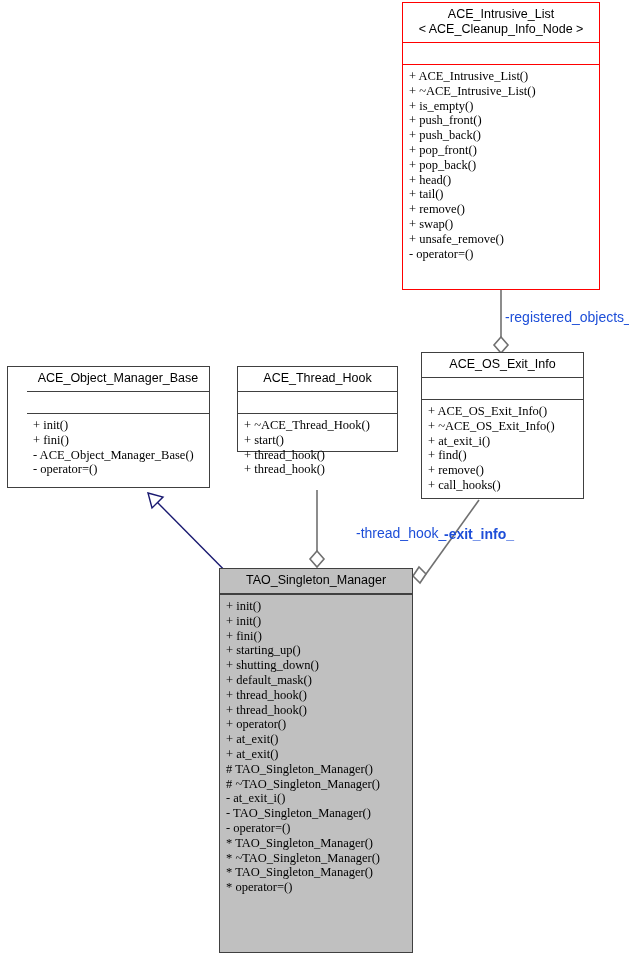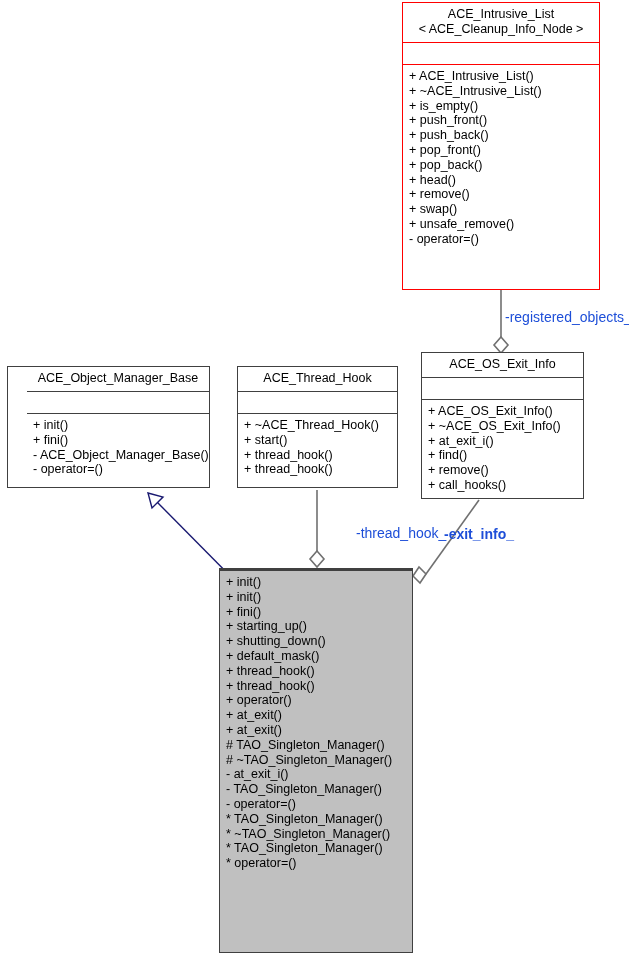--- a/index.html
+++ b/index.html
@@ -42,20 +42,21 @@
     line-height: 0;
   }
   .uml-box.red .box-sep {
     border-top-color: #ff0000;
   }
   .box-section {
     padding: 4px 6px 5px 6px;
     font-size: 12.5px;
     color: #000000;
     line-height: 14.8px;
+    font-family: Liberation Serif, serif;
   }
   .box-section.empty {
     height: 21px;
     padding: 0;
   }
   .member {
     white-space: nowrap;
   }
   .edge-label {
     position: absolute;
@@ -101,20 +102,21 @@
     <div class="box-sep"></div>
     <div class="box-section">
       <div class="member">+ ACE_Intrusive_List()</div>
       <div class="member">+ ~ACE_Intrusive_List()</div>
       <div class="member">+ is_empty()</div>
       <div class="member">+ push_front()</div>
       <div class="member">+ push_back()</div>
       <div class="member">+ pop_front()</div>
       <div class="member">+ pop_back()</div>
       <div class="member">+ head()</div>
+      <div class="member">+ tail()</div>
       <div class="member">+ remove()</div>
       <div class="member">+ swap()</div>
       <div class="member">+ unsafe_remove()</div>
       <div class="member">- operator=()</div>
     </div>
   </div>
 
   <div class="edge-label" style="left:505px; top:310px;">-registered_objects_</div>
 
   <div class="uml-box" style="left:421px; top:352px; width:163px; height:147px;">
@@ -140,36 +142,37 @@
     <div class="box-section empty"></div>
     <div class="box-sep"></div>
     <div class="box-section">
       <div class="member">+ init()</div>
       <div class="member">+ fini()</div>
       <div class="member">- ACE_Object_Manager_Base()</div>
       <div class="member">- operator=()</div>
     </div>
   </div>
 
-  <div class="uml-box" style="left:237px; top:366px; width:161px; height:122px;">
+  <div class="uml-box" style="left:237px; top:366px; width:161px; height:86px;">
     <div class="box-title">ACE_Thread_Hook</div>
     <div class="box-sep"></div>
     <div class="box-section empty"></div>
     <div class="box-sep"></div>
     <div class="box-section">
       <div class="member">+ ~ACE_Thread_Hook()</div>
       <div class="member">+ start()</div>
       <div class="member">+ thread_hook()</div>
       <div class="member">+ thread_hook()</div>
     </div>
   </div>
 
   <div class="edge-label" style="left:320px; top:526px;margin-left:36px;">-thread_hook_</div>
 
   <div class="uml-box filled" style="left:219px; top:568px; width:194px; height:385px;">
+    <div class="box-title">TAO_Singleton_Manager</div>
     <div class="box-sep"></div>
     <div class="box-sep"></div>
     <div class="box-section">
       <div class="member">+ init()</div>
       <div class="member">+ init()</div>
       <div class="member">+ fini()</div>
       <div class="member">+ starting_up()</div>
       <div class="member">+ shutting_down()</div>
       <div class="member">+ default_mask()</div>
       <div class="member">+ thread_hook()</div>

